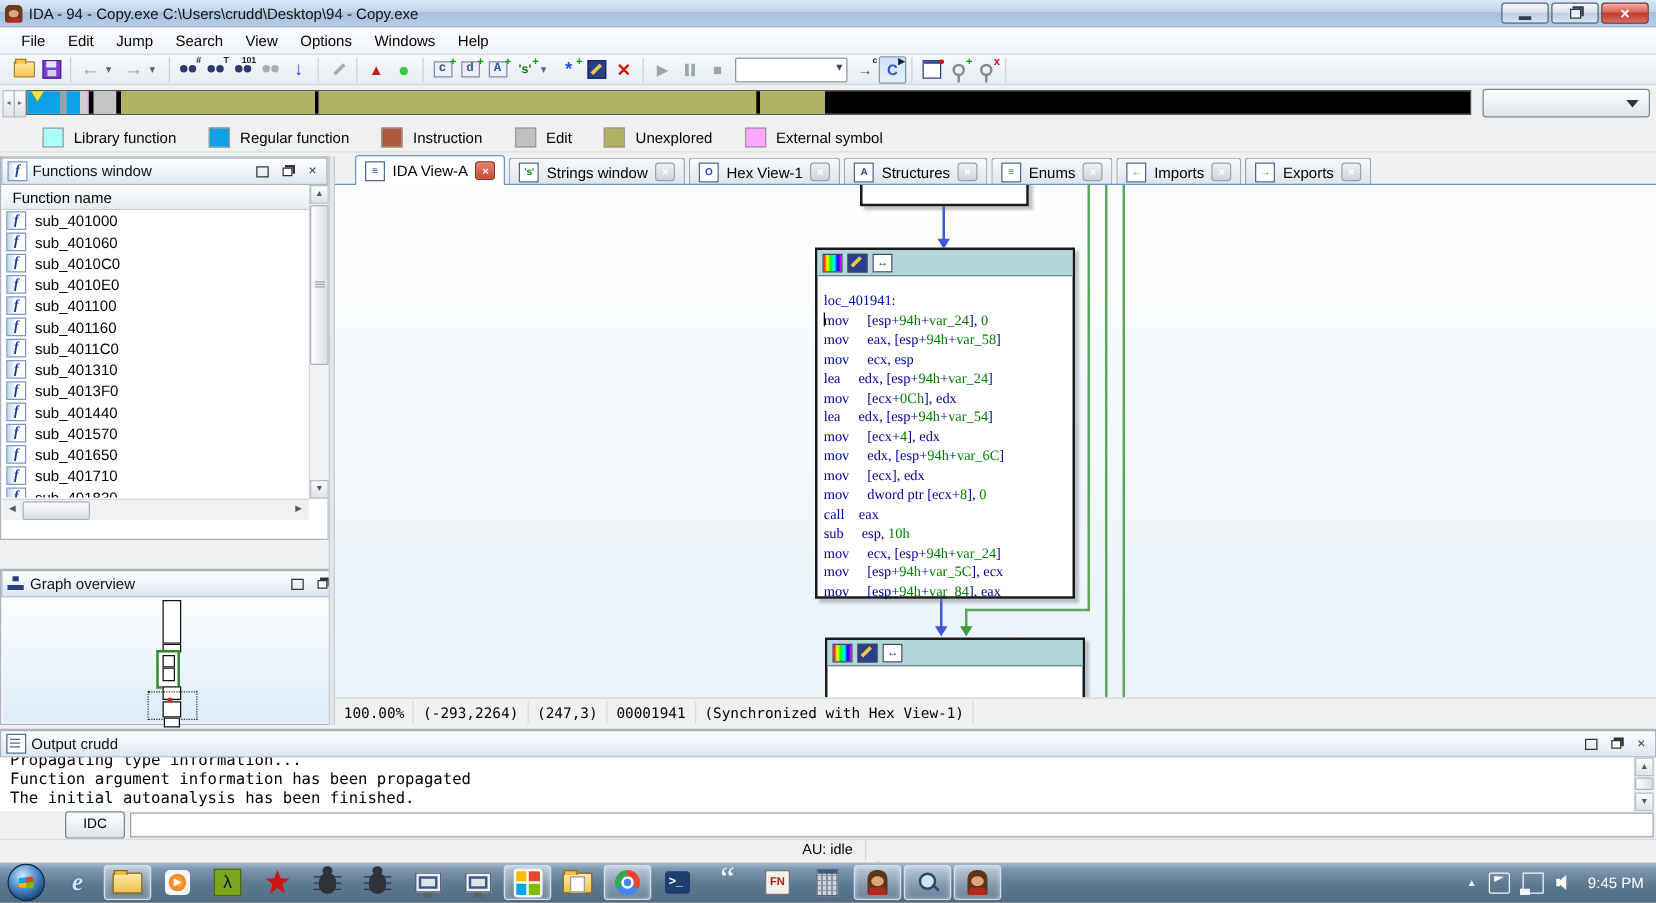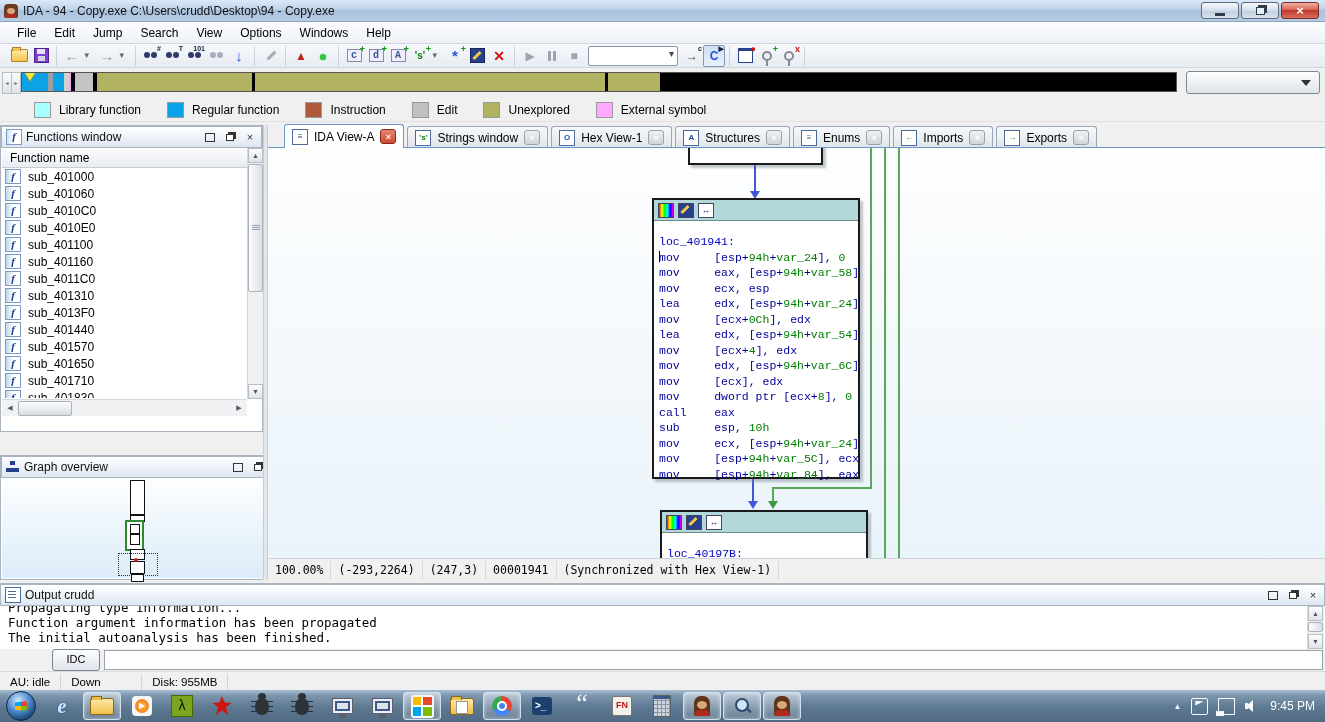--- a/index.html
+++ b/index.html
@@ -137,21 +137,21 @@
 
   
   #graph-area{left:268px;top:148px;width:1057px;height:410px;background:linear-gradient(180deg,#fefefe,#e9f3fa);overflow:hidden;}
   .gnode{position:absolute;background:#fff;border:2px solid #1a1a1a;box-shadow:3px 3px 2px rgba(120,130,140,.45);box-sizing:border-box;}
   .gnode-header{height:20px;background:#b2d8da;border-bottom:1px solid #6a8a8c;display:flex;align-items:center;gap:4px;padding-left:4px;}
   .nh-icon{width:14px;height:13px;position:relative;border:1px solid #446;}
   .nh-palette{background:linear-gradient(90deg,#f00,#ff0,#0f0,#0ff,#00f,#f0f);}
   .nh-edit{background:#27408b;}
   .nh-edit::before{content:"";position:absolute;left:1px;top:4px;width:10px;height:3px;background:#f5c64a;transform:rotate(-45deg);}
   .nh-xref{background:#fff;color:#27408b;font-size:9px;font-weight:bold;text-align:center;line-height:12px;}
-  .asm{font-family:Liberation Mono, monospace;font-size:11.5px;line-height:15.5px;white-space:pre;color:#00009a;padding:13px 0 0 5px;}
+  .asm{font-family:Liberation Serif, serif;font-size:11.5px;line-height:15.5px;white-space:pre;color:#00009a;padding:13px 0 0 5px;}
   .asm .g{color:#007d00;}
   .asm .lbl{color:#0000bf;}
   .caret{display:inline-block;width:1px;height:11px;background:#000;margin-right:-1px;vertical-align:-1px;}
   .edge{position:absolute;}
   .edge-blue{background:#4156d8;}
   .edge-green{background:#5aa85a;}
   .arrowhead{position:absolute;width:0;height:0;border-left:5px solid transparent;border-right:5px solid transparent;}
   .ah-blue{border-top:8px solid #4156d8;}
   .ah-green{border-top:8px solid #3e9a3e;}
 
@@ -160,21 +160,21 @@
   .vs-seg{padding:0 7px;border-right:1px solid #d6d9dd;height:18px;line-height:18px;white-space:pre;}
 
   
   #output-window{left:0;top:583px;width:1325px;height:107px;background:#fff;border-top:1px solid #aab4c0;box-sizing:border-box;}
   #out-console{position:absolute;left:0;top:22px;width:1308px;height:43px;background:#fff;overflow:hidden;}
   #out-lines{position:relative;top:-6px;font-family:"DejaVu Sans Mono","Liberation Mono",monospace;font-size:12.5px;line-height:15px;padding-left:8px;white-space:pre;}
   #out-vscroll{position:absolute;right:1px;top:22px;width:16px;height:43px;background:#f0f1f3;border-left:1px solid #d5d8dc;}
   #cli-row{position:absolute;left:0;top:65px;width:1325px;height:22px;background:#f0f0f0;display:flex;align-items:center;gap:4px;padding-left:4px;box-sizing:border-box;}
   #idc-button{width:46px;height:20px;border:1px solid #7a8794;border-radius:3px;background:linear-gradient(180deg,#fdfdfe,#dfe4ea);font-size:11px;text-align:center;line-height:19px;margin-left:48px;}
   #cli-input{flex:1;height:18px;border:1px solid #9aa2ac;background:#fff;margin-right:2px;font-family:"DejaVu Sans Mono",monospace;font-size:12px;padding:0 3px;}
-  #au-row{position:absolute;left:0;top:87px;width:1325px;height:20px;background:#f0f0f0;border-top:1px solid #d8dadd;display:flex;align-items:center;font-size:11.5px;}
+  #au-row{position:absolute;left:0;top:87px;width:1325px;height:20px;background:#f0f0f0;border-top:1px solid #d8dadd;display:flex;align-items:center;font-size:11.5px;flex-direction:column;}
   .au-seg{padding:0 10px;border-right:1px solid #d0d3d7;height:16px;line-height:16px;}
 
   
   #taskbar{left:0;top:690px;width:1325px;height:32px;background:linear-gradient(180deg,#a7bdd2 0%,#7b95ad 18%,#5d7891 55%,#516b84 100%);display:flex;align-items:center;}
   .tb-item{width:38px;height:28px;margin:0 1px;display:flex;align-items:center;justify-content:center;border-radius:3px;position:relative;}
   .tb-item.active{border:1px solid #cfe0ef;background:linear-gradient(180deg,rgba(255,255,255,.45),rgba(255,255,255,.12));box-shadow:inset 0 0 4px rgba(255,255,255,.5);box-sizing:border-box;}
   .orb{width:28px;height:28px;border-radius:50%;background:radial-gradient(circle at 40% 30%,#cfe8ff,#4a86c8 45%,#16406e 80%);border:1px solid #0d2a4a;display:flex;align-items:center;justify-content:center;}
   .orb-flag{width:12px;height:10px;background:conic-gradient(#e8452e 0 25%,#7fba00 0 50%,#ffb900 0 75%,#00a4ef 0);border-radius:2px;clip-path:polygon(0 15%,100% 0,100% 100%,0 85%);}
   .tk{position:relative;}
   .tk-ie{font-family:"Liberation Serif",serif;font-style:italic;font-weight:bold;font-size:20px;color:#cfe8ff;text-shadow:0 0 2px #1a5a9a;}
@@ -604,21 +604,20 @@
       </div>
       <div class="asm" id="asm-block1"><div><span class="lbl">loc_401941:</span></div><div><span class="caret"></span>mov     [esp+<i class="g">94h</i>+<i class="g">var_24</i>], <i class="g">0</i></div><div>mov     eax, [esp+<i class="g">94h</i>+<i class="g">var_58</i>]</div><div>mov     ecx, esp</div><div>lea     edx, [esp+<i class="g">94h</i>+<i class="g">var_24</i>]</div><div>mov     [ecx+<i class="g">0Ch</i>], edx</div><div>lea     edx, [esp+<i class="g">94h</i>+<i class="g">var_54</i>]</div><div>mov     [ecx+<i class="g">4</i>], edx</div><div>mov     edx, [esp+<i class="g">94h</i>+<i class="g">var_6C</i>]</div><div>mov     [ecx], edx</div><div>mov     dword ptr [ecx+<i class="g">8</i>], <i class="g">0</i></div><div>call    eax</div><div>sub     esp, <i class="g">10h</i></div><div>mov     ecx, [esp+<i class="g">94h</i>+<i class="g">var_24</i>]</div><div>mov     [esp+<i class="g">94h</i>+<i class="g">var_5C</i>], ecx</div><div>mov     [esp+<i class="g">94h</i>+<i class="g">var_84</i>], eax</div></div>
     </div>
 
     <div class="gnode" style="left:392px;top:362px;width:208px;height:60px;">
       <div class="gnode-header">
         <span class="nh-icon nh-palette"></span>
         <span class="nh-icon nh-edit"></span>
         <span class="nh-icon nh-xref">↔</span>
       </div>
-      <div class="asm"><span class="lbl">loc_40197B:</span></div>
     </div>
   </div>
 
   <div id="view-status" class="abs">
       <span class="vs-seg">100.00%</span>
       <span class="vs-seg">(-293,2264)</span>
       <span class="vs-seg">(247,3)</span>
       <span class="vs-seg">00001941</span>
       <span class="vs-seg">(Synchronized with Hex View-1)</span>
     </div>

